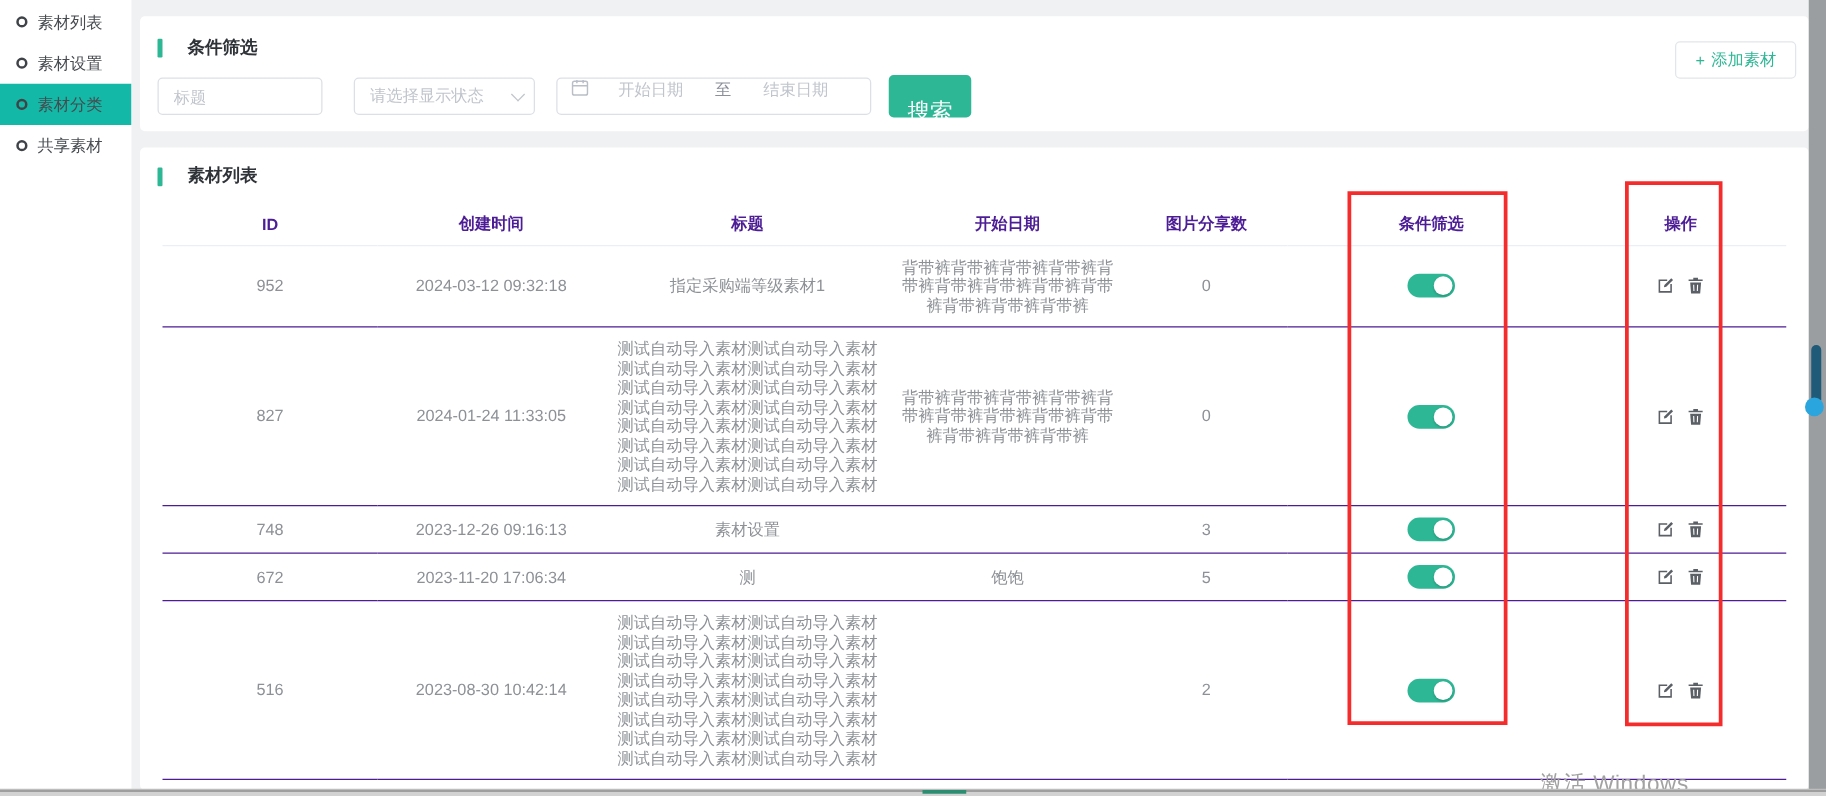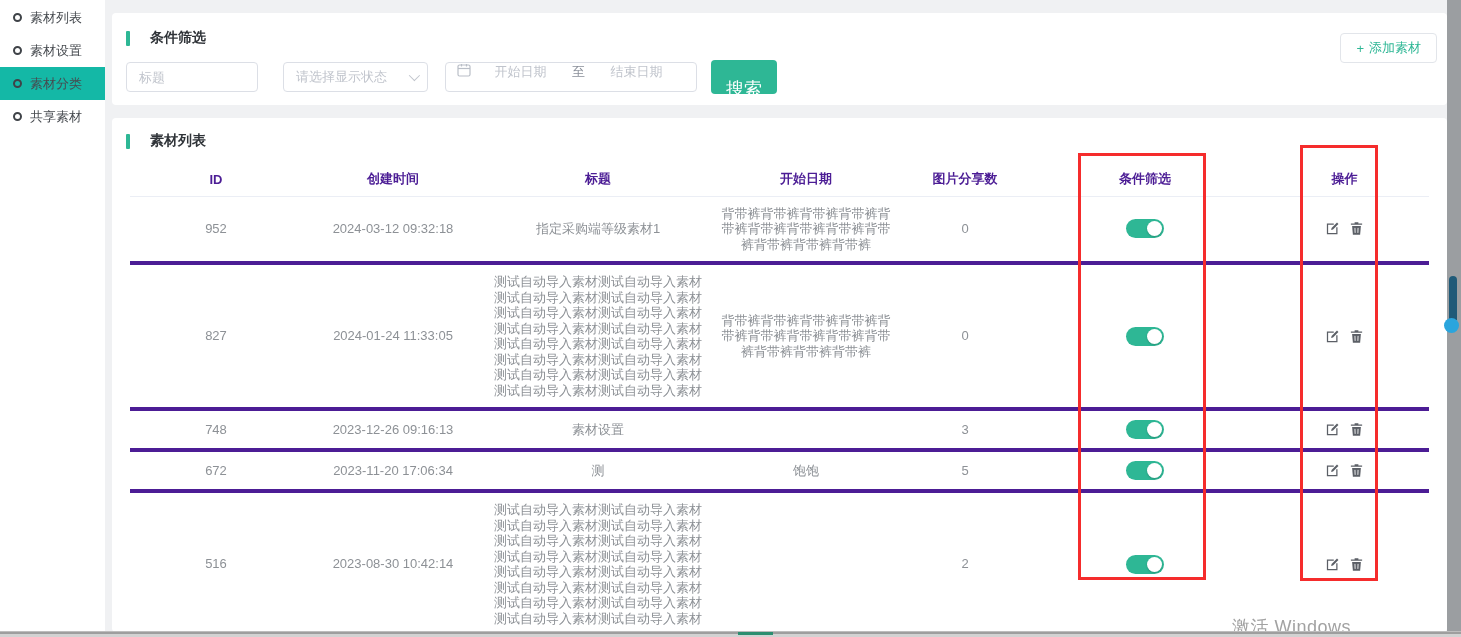--- a/index.html
+++ b/index.html
@@ -34,21 +34,21 @@
   .cal-icon { width:14px; height:14px; flex:0 0 auto; }
   .dr-ph { flex:1; text-align:center; }
   .dr-sep { color:#8a8f99; padding:0 2px; }
   .search-btn { margin-left:14px; height:30px; padding:17px 15px; background:#2eb795; color:#fff; font-size:18px; border:none; border-radius:4px; cursor:pointer; }
   .add-btn { position:absolute; right:10px; top:20px; height:30px; padding:0 15px; background:#fff; border:1px solid #e2e5ea; border-radius:4px; color:#2eb795; font-size:13px; cursor:pointer; display:flex; align-items:center; gap:5px; }
 
   
   .tbl-wrap { position:absolute; left:18px; right:18px; top:45px; }
   table { width:100%; border-collapse:collapse; table-layout:fixed; font-size:13px; color:#8d9196; }
   th { height:33px; font-weight:600; color:#4c1d95; text-align:center; border-bottom:1px solid #ebeef5; }
-  td { text-align:center; border-bottom:4px solid #4c1d95; padding:9px 6px; line-height:15.5px; word-break:break-all; }
+  td { text-align:center; border-bottom:1px solid #4c1d95; padding:9px 6px; line-height:15.5px; word-break:break-all; }
 
   .toggle { display:inline-block; width:38px; height:19px; border-radius:10px; background:#2eb795; position:relative; cursor:pointer; vertical-align:middle; }
   .toggle .knob { position:absolute; right:2px; top:2px; width:15px; height:15px; border-radius:50%; background:#fff; box-shadow:0 1px 2px rgba(0,0,0,.2); }
 
   .actions { display:flex; justify-content:center; align-items:center; gap:9px; }
   .icon-btn { width:15px; height:15px; cursor:pointer; display:inline-flex; }
 
   
   .red-rect { position:absolute; border:3px solid #f52c2c; z-index:5; }
   .rect-status  { left:1078px; top:153px; width:128px; height:427px; }

